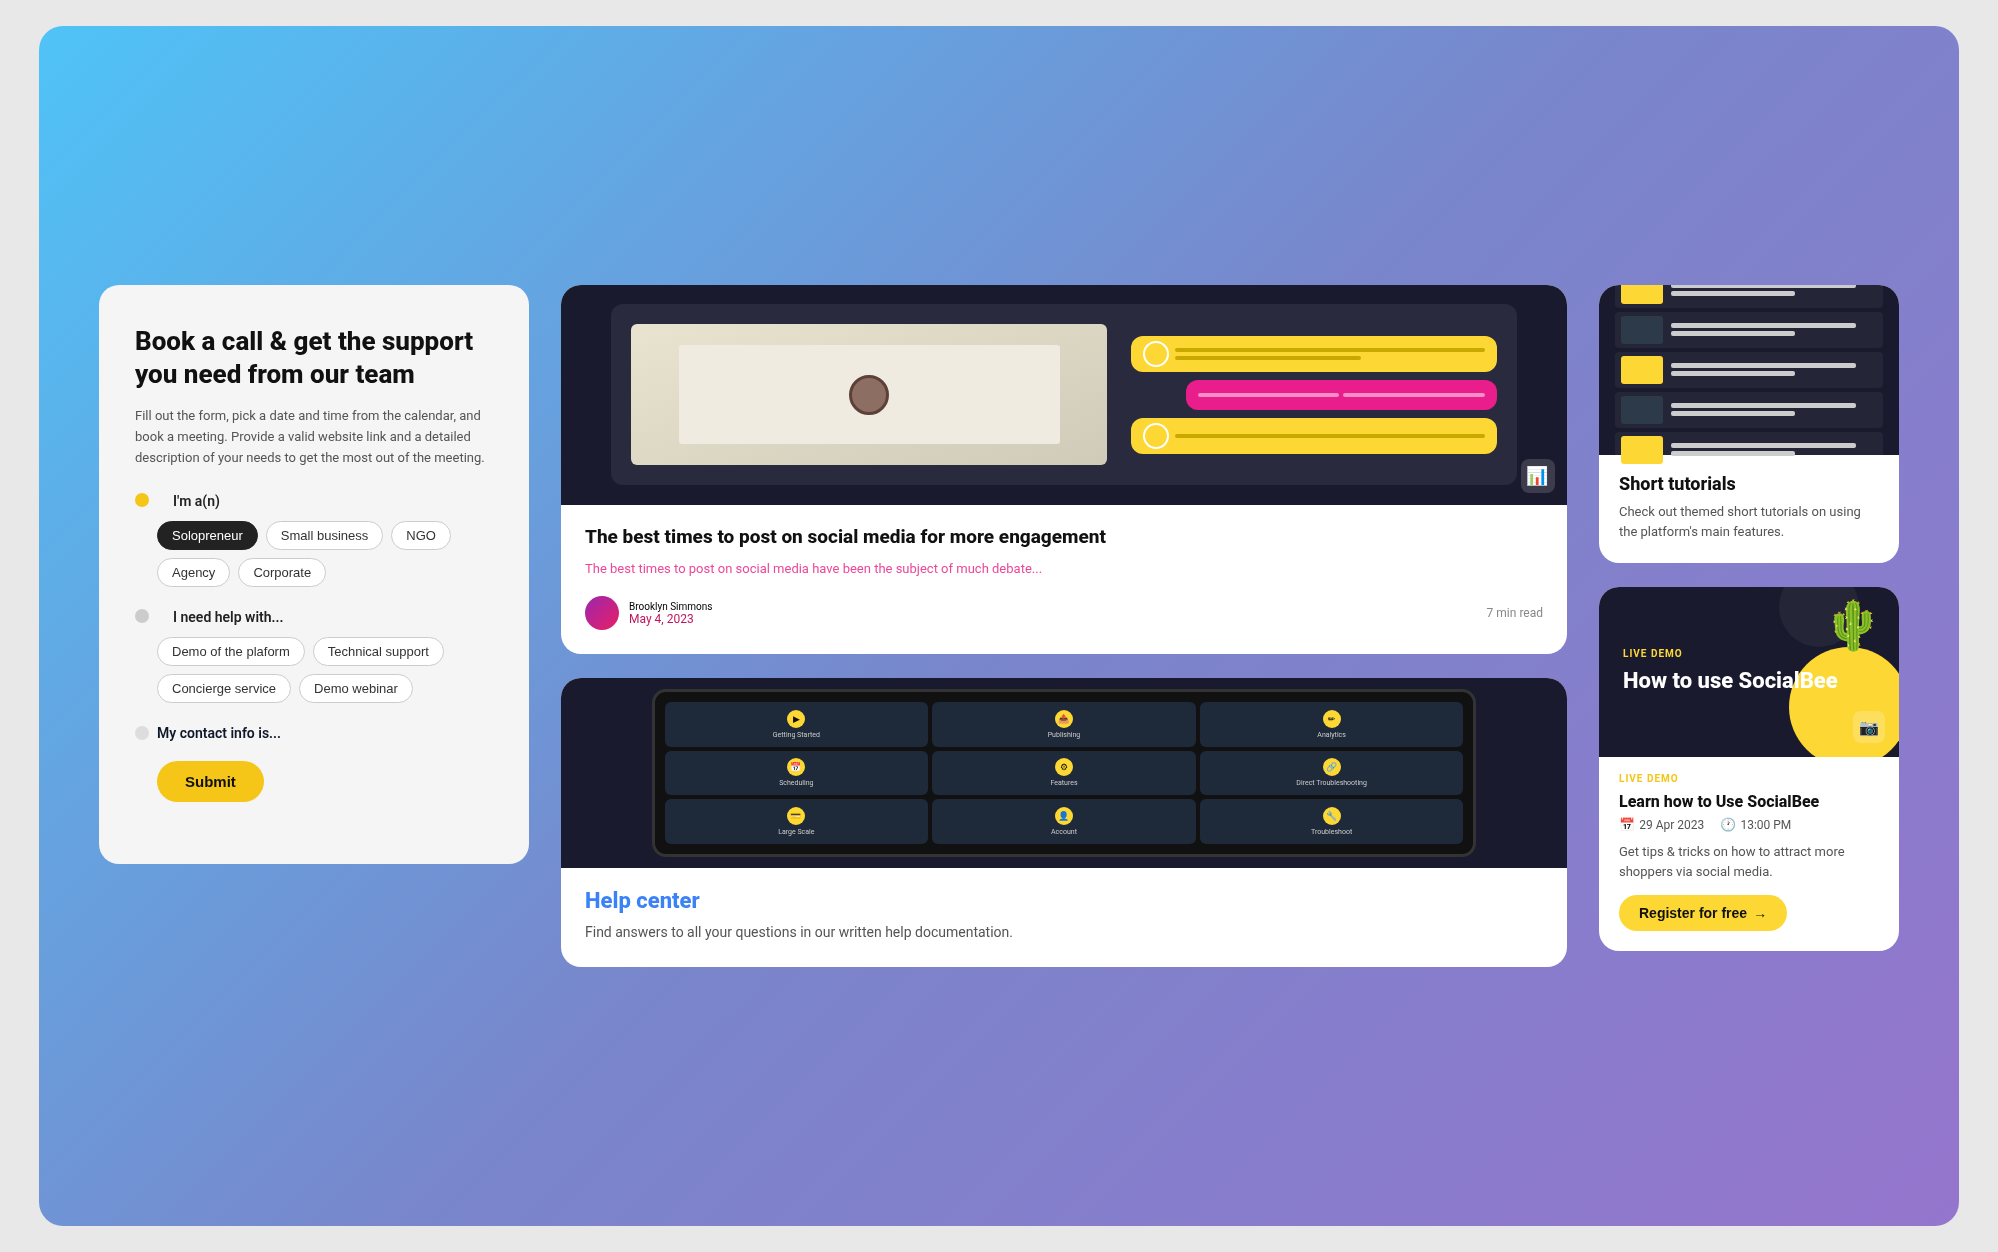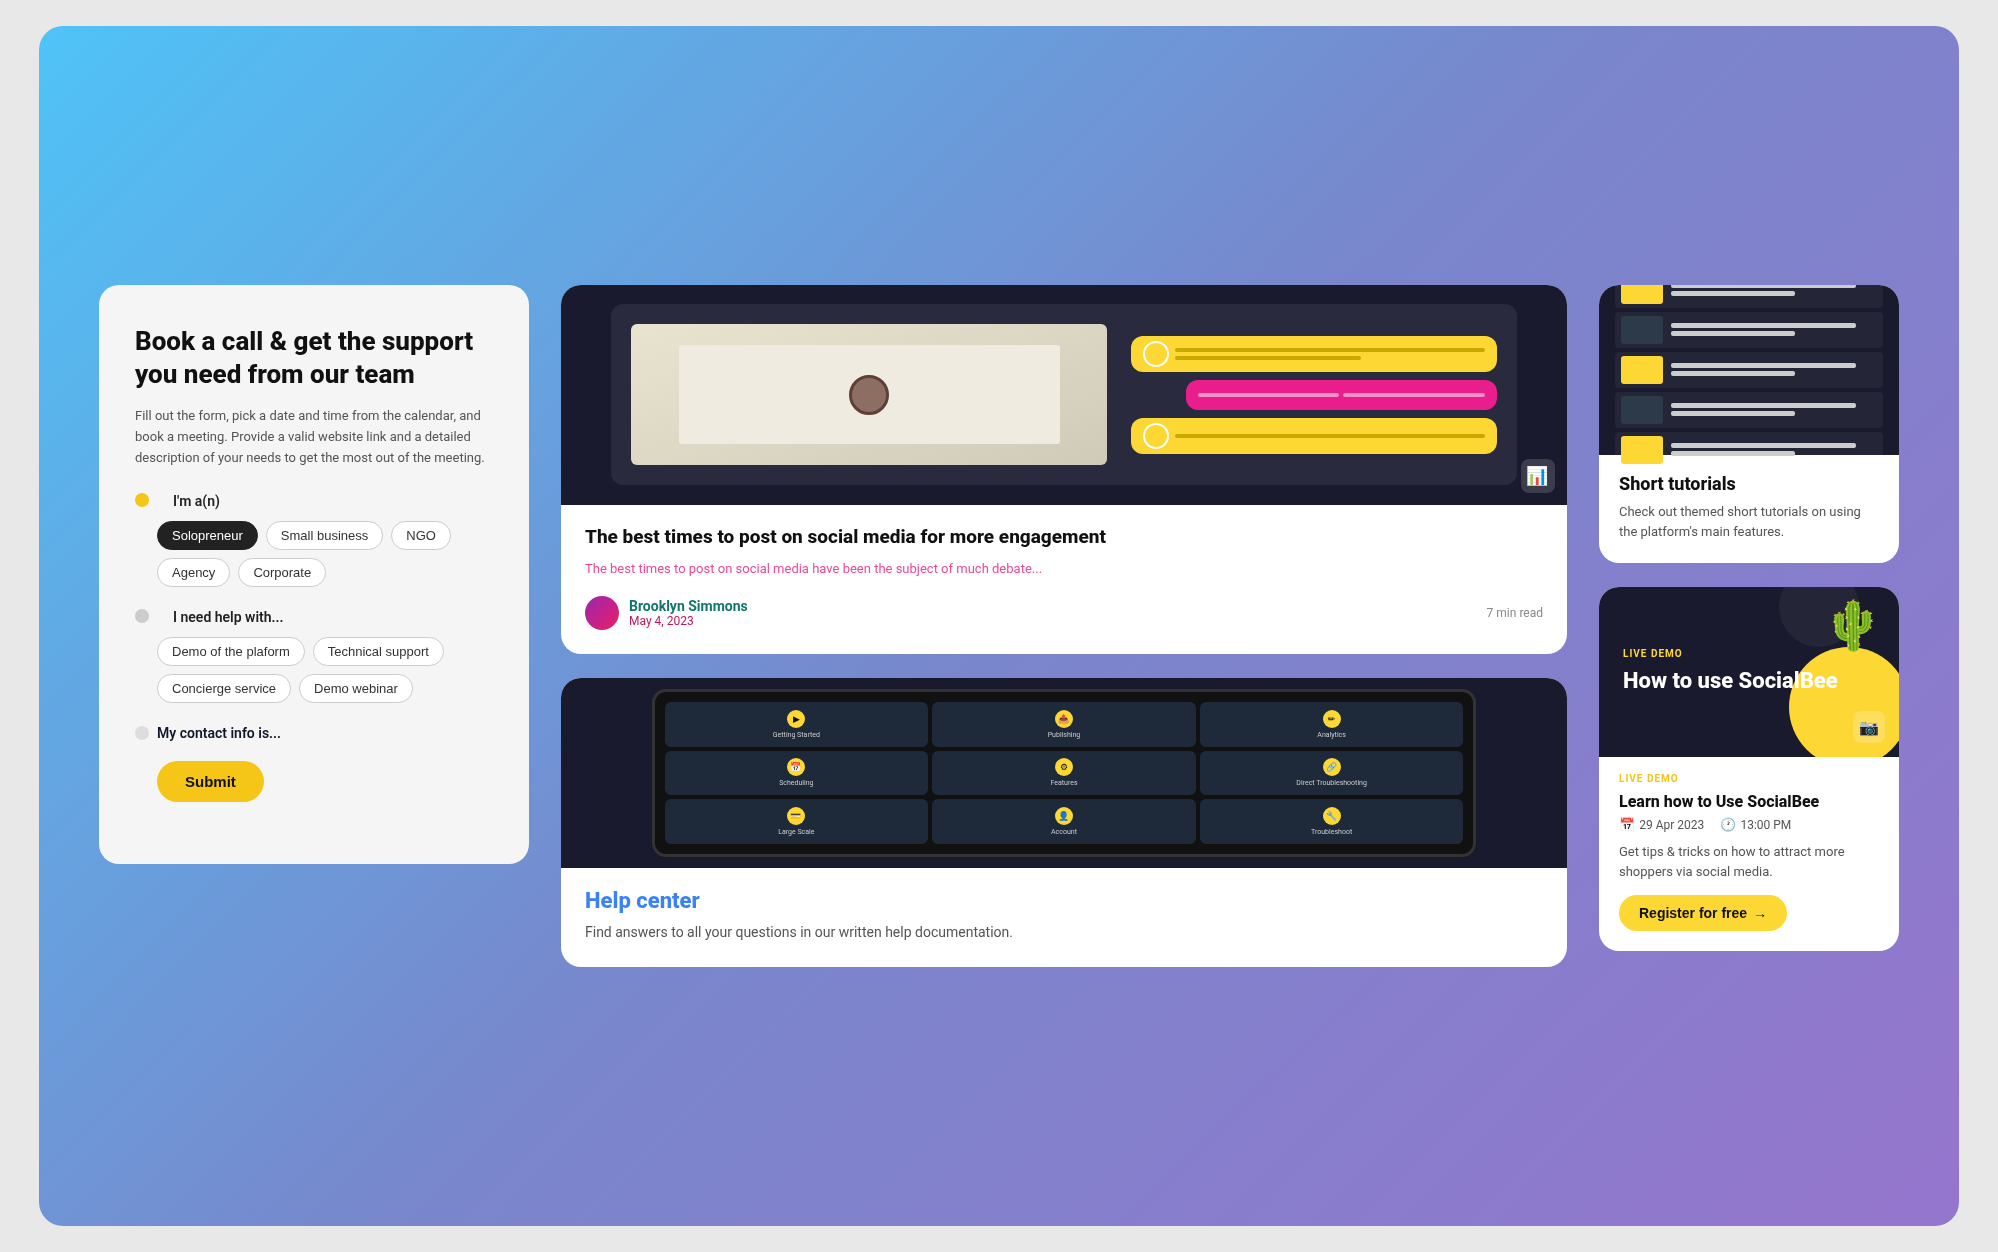--- a/index.html
+++ b/index.html
@@ -274,23 +274,23 @@
       width: 34px;
       height: 34px;
       border-radius: 50%;
       background: linear-gradient(135deg, #9c27b0, #e91e63);
       flex-shrink: 0;
     }
     .author-info {
       flex: 1;
     }
     .author-name {
-      font-size: 14px;
-      font-weight: 700;
-      color: #0f766e;
+      font-size: 10px;
+      font-weight: 400;
+      color: #000000;
     }
     .author-date {
       font-size: 12px;
       color: #be185d;
     }
     .read-time {
       font-size: 12px;
       color: #888;
     }
 

